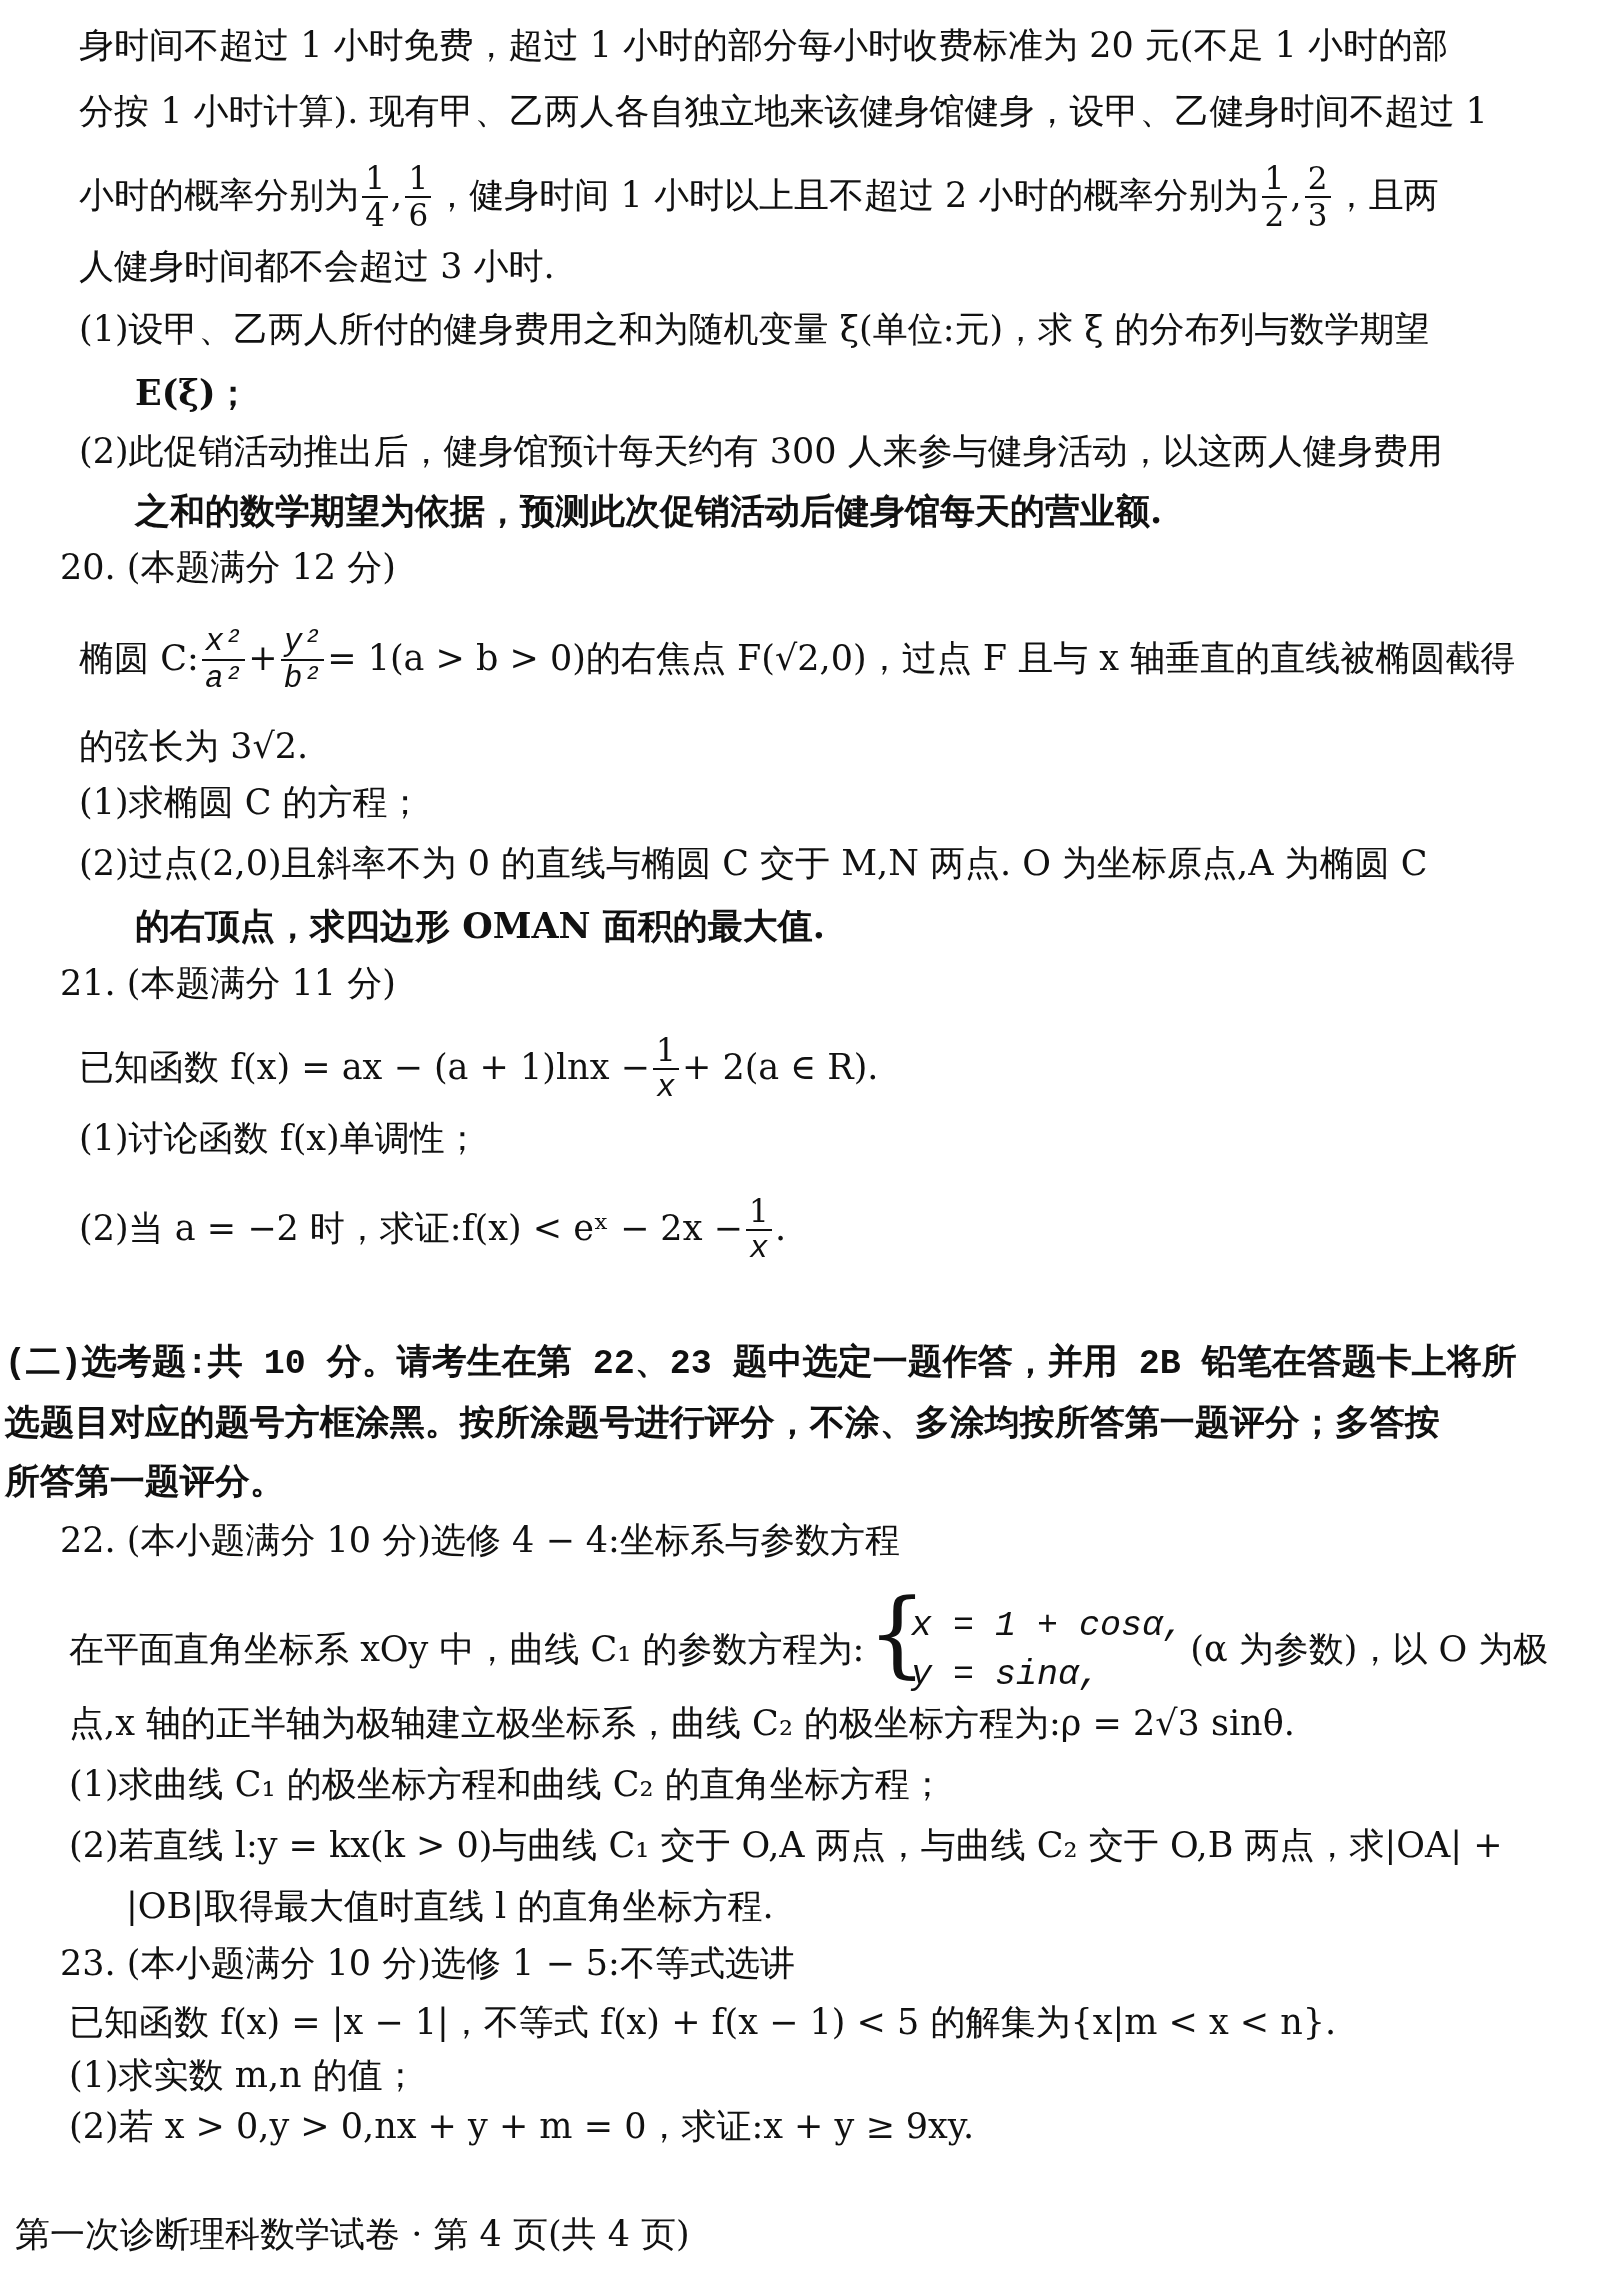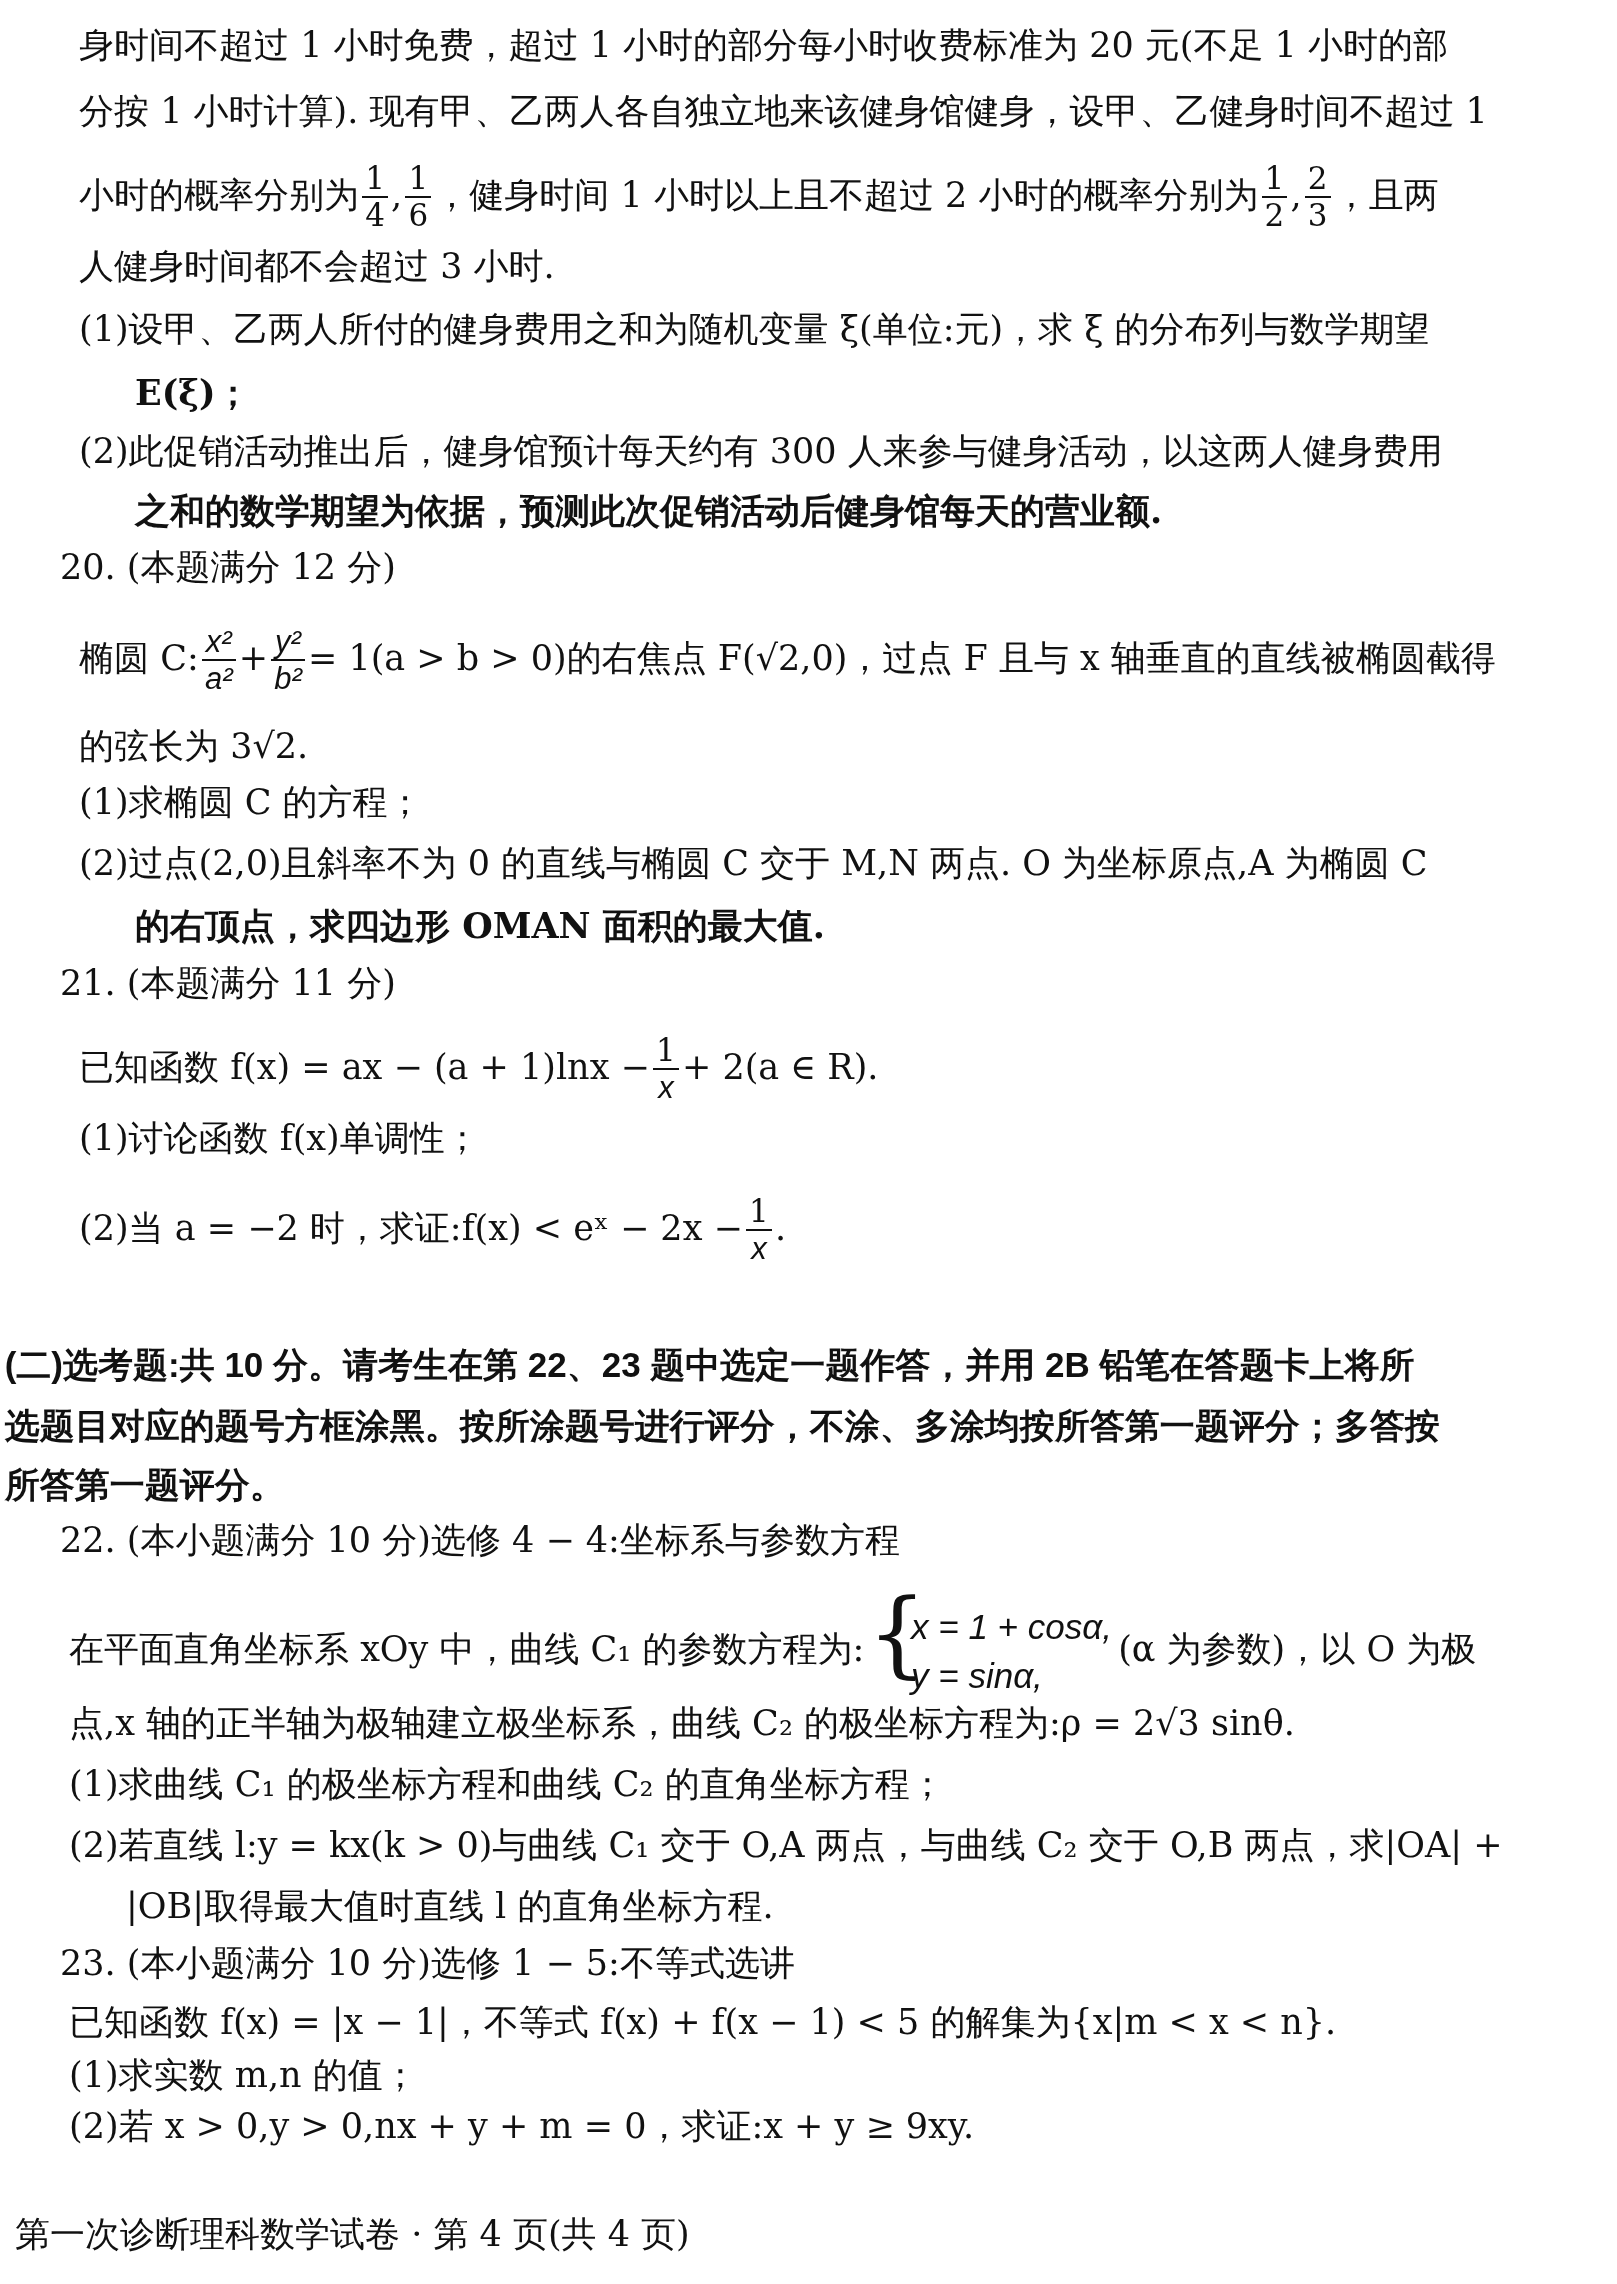--- a/index.html
+++ b/index.html
@@ -5,22 +5,22 @@
   html, body { margin:0; padding:0; background:#ffffff; }
   body {
     width:1618px; height:2284px; position:relative; overflow:hidden;
     font-family:"DejaVu Serif","Liberation Serif",serif;
     color:#111; font-size:35px;
   }
   .line { position:absolute; white-space:nowrap; line-height:47px; }
   .ind1 { left:79px; }
   .ind2 { left:135px;font-weight:bold; }
   .ind0 { left:31px;margin-left:29px; }
-  .bold { font-weight:bold; font-family:Liberation Sans, sans-serif; }
-  .m { font-style:italic; font-family:Liberation Sans, sans-serif; }
+  .bold { font-weight:bold; font-family:Liberation Mono, monospace; }
+  .m { font-style:italic; font-family:Liberation Mono, monospace; }
   .frac { display:inline-block; vertical-align:middle; text-align:center; margin:0 3.1px; font-size:31px; line-height:35px; }
   .frac .num { display:block; border-bottom:2.4px solid #111; padding:0 3.1px; }
   .frac .den { display:block; padding:0 3.1px; }
   .brace { display:inline-block; vertical-align:middle; position:relative; padding-left:20.4px; margin:0 6.3px; }
   .brace::before { content:"{"; position:absolute; left:-3.1px; top:-14px; font-size:93px; line-height:93px; font-weight:200; }
   .brace .row { display:block; line-height:49px;margin-left:20px; }
   .footer { position:absolute; left:0; top:2211px; font-size:35px; line-height:47px;padding-left:15px; }
 </style>
 </head>
 <body>

